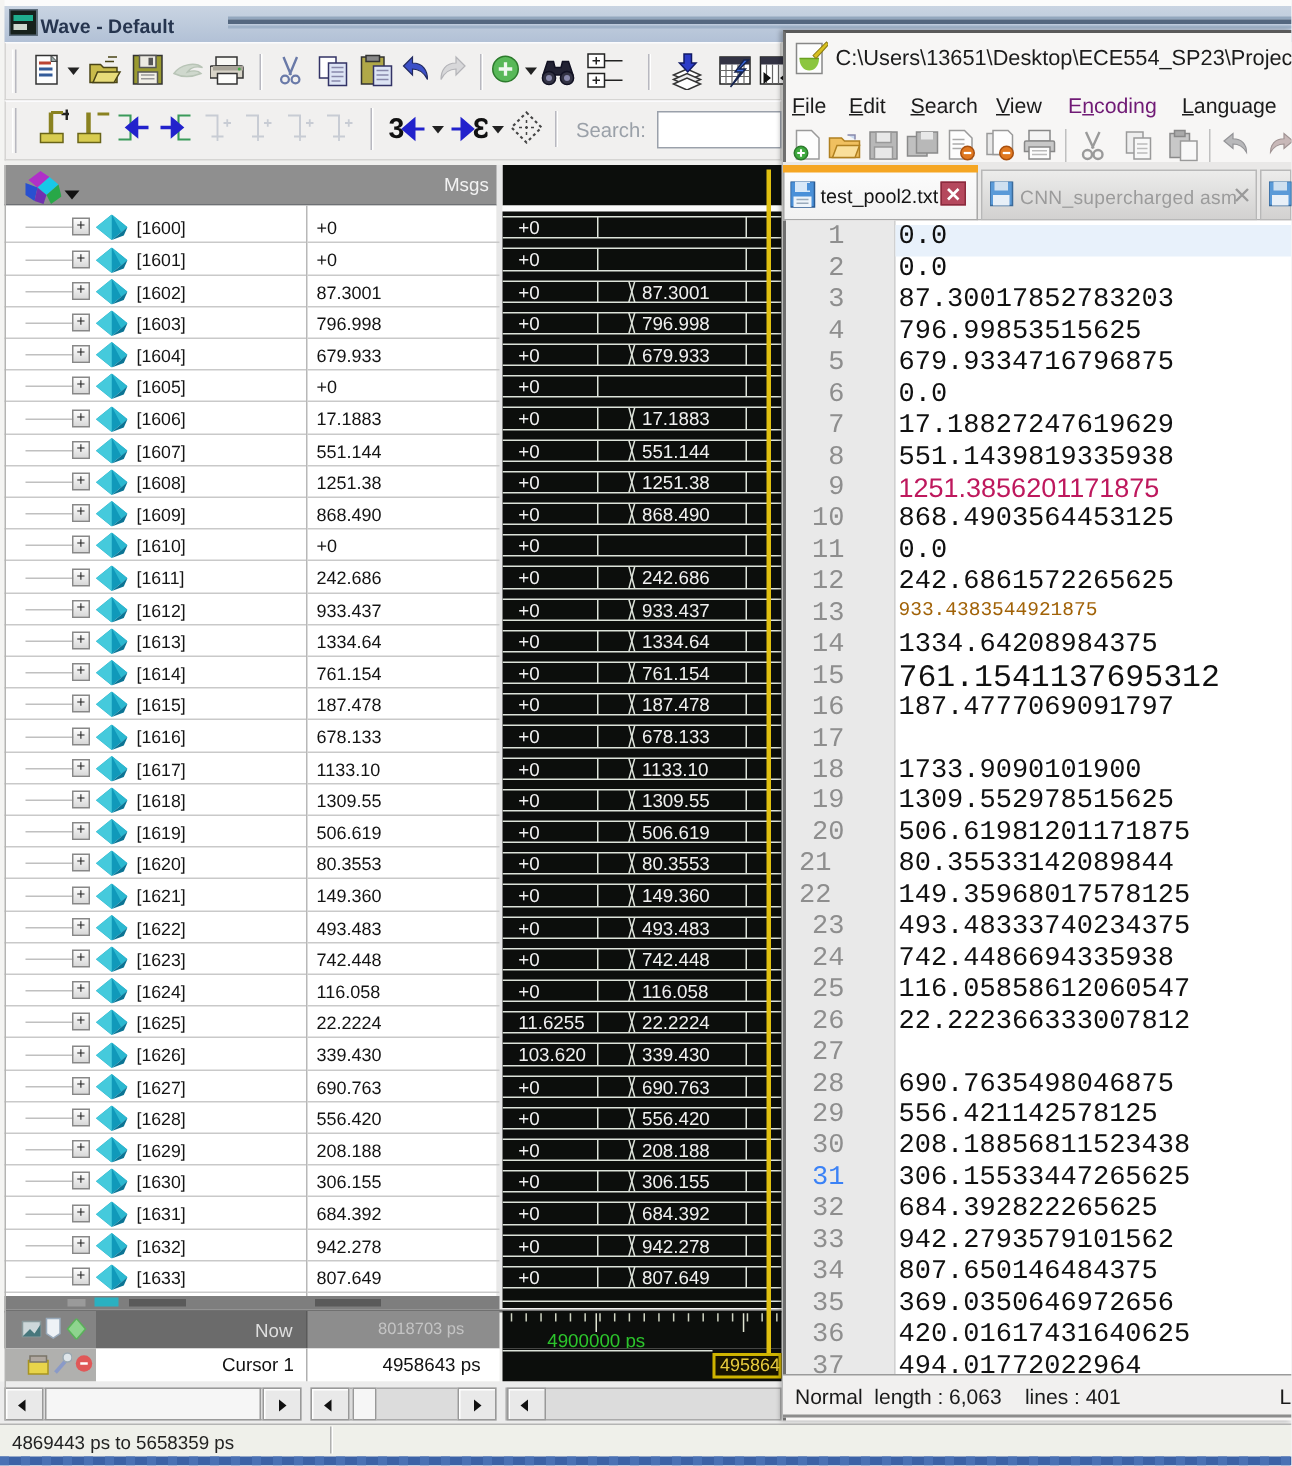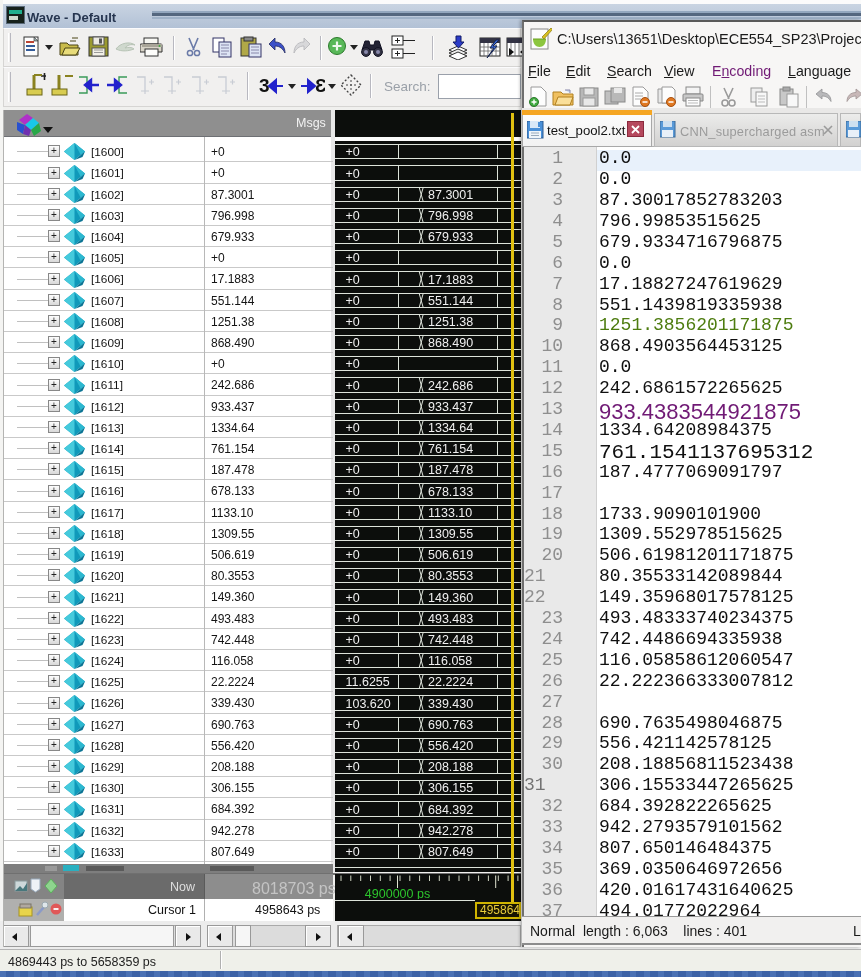--- a/index.html
+++ b/index.html
@@ -997,21 +997,21 @@
     </svg>
 <div class="abs" style="left:3px;top:864px;width:330px;height:9px;background:#7e7e7e"></div>
 <div class="abs" style="left:45px;top:866px;width:12px;height:5px;background:#9a9a9a"></div>
 <div class="abs" style="left:63px;top:865px;width:16px;height:6px;background:#2ab0c0"></div>
 <div class="abs" style="left:86px;top:866px;width:38px;height:5px;background:#5a5a5a"></div>
 <div class="abs" style="left:210px;top:866px;width:44px;height:5px;background:#5a5a5a"></div>
 <div class="abs" style="left:3px;top:873px;width:518px;height:2px;background:#707070"></div>
 <div class="abs" style="left:3px;top:874px;width:201px;height:25px;background:#6b6b6b"></div>
 <div class="abs" style="left:204px;top:874px;width:129px;height:25px;background:#8d8d8d;border-left:1px solid #5a5a5a"></div>
 <div class="t" style="left:170px;top:880px;font-size:12.5px;color:#dedede">Now</div>
-<div class="t" style="left:252px;top:880px;font-size:16px;color:#c4c4c4">8018703 ps</div>
+<div class="t" style="left:252px;top:880px;font-size:11px;color:#c4c4c4">8018703 ps</div>
 <div class="abs" style="left:4px;top:874px;width:60px;height:25px;background:#848484"></div>
 <svg class="abs" style="left:14px;top:879px" width="14" height="14" viewBox="0 0 14 14">
       <rect x="1" y="2" width="12" height="10" fill="#cdd8da" stroke="#8a9a9c"></rect>
       <path d="M1 12l5-5 3 3 4-6v8z" fill="#47777c"></path>
     </svg>
 <svg class="abs" style="left:29px;top:878px" width="13" height="15" viewBox="0 0 13 15">
       <path d="M2 1h9v10l-4.5 3L2 11z" fill="#eef2f6" stroke="#9ab"></path>
     </svg>
 <svg class="abs" style="left:44px;top:879px" width="14" height="14" viewBox="0 0 14 14">
       <path d="M7 0l6 7-6 7-6-7z" fill="#8ed48e" stroke="#5ab05a"></path>
@@ -1209,62 +1209,62 @@
 <div class="t" style="left:75px;top:63.9px;font-family:'Liberation Mono',monospace;font-size:18px;color:#101010">796.99853515625</div>
 <div class="t" style="left:0;top:84.8px;width:39px;text-align:right;font-family:'Liberation Mono',monospace;font-size:18px;color:#8e8e8e">5</div>
 <div class="t" style="left:75px;top:84.8px;font-family:'Liberation Mono',monospace;font-size:18px;color:#101010">679.9334716796875</div>
 <div class="t" style="left:0;top:105.7px;width:39px;text-align:right;font-family:'Liberation Mono',monospace;font-size:18px;color:#8e8e8e">6</div>
 <div class="t" style="left:75px;top:105.7px;font-family:'Liberation Mono',monospace;font-size:18px;color:#101010">0.0</div>
 <div class="t" style="left:0;top:126.6px;width:39px;text-align:right;font-family:'Liberation Mono',monospace;font-size:18px;color:#8e8e8e">7</div>
 <div class="t" style="left:75px;top:126.6px;font-family:'Liberation Mono',monospace;font-size:18px;color:#101010">17.18827247619629</div>
 <div class="t" style="left:0;top:147.5px;width:39px;text-align:right;font-family:'Liberation Mono',monospace;font-size:18px;color:#8e8e8e">8</div>
 <div class="t" style="left:75px;top:147.5px;font-family:'Liberation Mono',monospace;font-size:18px;color:#101010">551.1439819335938</div>
 <div class="t" style="left:0;top:168.4px;width:39px;text-align:right;font-family:'Liberation Mono',monospace;font-size:18px;color:#8e8e8e">9</div>
-<div class="t" style="left:75px;top:168.4px;font-family:Liberation Mono, monospace;font-size:18px;color:#4d7c0f">1251.3856201171875</div>
+<div class="t" style="left:75px;top:168.4px;font-family:Liberation Sans, sans-serif;font-size:18px;color:#be185d">1251.3856201171875</div>
 <div class="t" style="left:0;top:189.3px;width:39px;text-align:right;font-family:'Liberation Mono',monospace;font-size:18px;color:#8e8e8e">10</div>
 <div class="t" style="left:75px;top:189.3px;font-family:'Liberation Mono',monospace;font-size:18px;color:#101010">868.4903564453125</div>
 <div class="t" style="left:0;top:210.2px;width:39px;text-align:right;font-family:'Liberation Mono',monospace;font-size:18px;color:#8e8e8e">11</div>
 <div class="t" style="left:75px;top:210.2px;font-family:'Liberation Mono',monospace;font-size:18px;color:#101010">0.0</div>
 <div class="t" style="left:0;top:231.1px;width:39px;text-align:right;font-family:'Liberation Mono',monospace;font-size:18px;color:#8e8e8e">12</div>
 <div class="t" style="left:75px;top:231.1px;font-family:'Liberation Mono',monospace;font-size:18px;color:#101010">242.6861572265625</div>
 <div class="t" style="left:0;top:252.0px;width:39px;text-align:right;font-family:'Liberation Mono',monospace;font-size:18px;color:#8e8e8e">13</div>
-<div class="t" style="left:75px;top:252.0px;font-family:Liberation Sans, sans-serif;font-size:22px;color:#701a75">933.4383544921875</div>
+<div class="t" style="left:75px;top:252.0px;font-family:Liberation Mono, monospace;font-size:13px;color:#a16207">933.4383544921875</div>
 <div class="t" style="left:0;top:272.9px;width:39px;text-align:right;font-family:'Liberation Mono',monospace;font-size:18px;color:#8e8e8e">14</div>
 <div class="t" style="left:75px;top:272.9px;font-family:'Liberation Mono',monospace;font-size:18px;color:#101010">1334.64208984375</div>
 <div class="t" style="left:0;top:293.8px;width:39px;text-align:right;font-family:'Liberation Mono',monospace;font-size:18px;color:#8e8e8e">15</div>
 <div class="t" style="left:75px;top:293.8px;font-family:'Liberation Mono',monospace;font-size:21px;color:#101010">761.1541137695312</div>
 <div class="t" style="left:0;top:314.7px;width:39px;text-align:right;font-family:'Liberation Mono',monospace;font-size:18px;color:#8e8e8e">16</div>
 <div class="t" style="left:75px;top:314.7px;font-family:'Liberation Mono',monospace;font-size:18px;color:#101010">187.4777069091797</div>
 <div class="t" style="left:0;top:335.6px;width:39px;text-align:right;font-family:'Liberation Mono',monospace;font-size:18px;color:#8e8e8e">17</div>
 <div class="t" style="left:0;top:356.5px;width:39px;text-align:right;font-family:'Liberation Mono',monospace;font-size:18px;color:#8e8e8e">18</div>
 <div class="t" style="left:75px;top:356.5px;font-family:'Liberation Mono',monospace;font-size:18px;color:#101010">1733.9090101900</div>
 <div class="t" style="left:0;top:377.4px;width:39px;text-align:right;font-family:'Liberation Mono',monospace;font-size:18px;color:#8e8e8e">19</div>
 <div class="t" style="left:75px;top:377.4px;font-family:'Liberation Mono',monospace;font-size:18px;color:#101010">1309.552978515625</div>
 <div class="t" style="left:0;top:398.3px;width:39px;text-align:right;font-family:'Liberation Mono',monospace;font-size:18px;color:#8e8e8e">20</div>
 <div class="t" style="left:75px;top:398.3px;font-family:'Liberation Mono',monospace;font-size:18px;color:#101010">506.61981201171875</div>
-<div class="t" style="left:0;top:419.2px;width:39px;text-align:left;font-family:'Liberation Mono',monospace;font-size:18px;color:#8e8e8e">21</div>
+<div class="t" style="left:0;top:419.2px;width:39px;text-align:center;font-family:'Liberation Mono',monospace;font-size:18px;color:#8e8e8e">21</div>
 <div class="t" style="left:75px;top:419.2px;font-family:'Liberation Mono',monospace;font-size:18px;color:#101010">80.35533142089844</div>
-<div class="t" style="left:0;top:440.1px;width:39px;text-align:left;font-family:'Liberation Mono',monospace;font-size:18px;color:#8e8e8e">22</div>
+<div class="t" style="left:0;top:440.1px;width:39px;text-align:center;font-family:'Liberation Mono',monospace;font-size:18px;color:#8e8e8e">22</div>
 <div class="t" style="left:75px;top:440.1px;font-family:'Liberation Mono',monospace;font-size:18px;color:#101010">149.35968017578125</div>
 <div class="t" style="left:0;top:461.0px;width:39px;text-align:right;font-family:'Liberation Mono',monospace;font-size:18px;color:#8e8e8e">23</div>
 <div class="t" style="left:75px;top:461.0px;font-family:'Liberation Mono',monospace;font-size:18px;color:#101010">493.48333740234375</div>
 <div class="t" style="left:0;top:481.9px;width:39px;text-align:right;font-family:'Liberation Mono',monospace;font-size:18px;color:#8e8e8e">24</div>
 <div class="t" style="left:75px;top:481.9px;font-family:'Liberation Mono',monospace;font-size:18px;color:#101010">742.4486694335938</div>
 <div class="t" style="left:0;top:502.8px;width:39px;text-align:right;font-family:'Liberation Mono',monospace;font-size:18px;color:#8e8e8e">25</div>
 <div class="t" style="left:75px;top:502.8px;font-family:'Liberation Mono',monospace;font-size:18px;color:#101010">116.05858612060547</div>
 <div class="t" style="left:0;top:523.7px;width:39px;text-align:right;font-family:'Liberation Mono',monospace;font-size:18px;color:#8e8e8e">26</div>
 <div class="t" style="left:75px;top:523.7px;font-family:'Liberation Mono',monospace;font-size:18px;color:#101010">22.222366333007812</div>
 <div class="t" style="left:0;top:544.6px;width:39px;text-align:right;font-family:'Liberation Mono',monospace;font-size:18px;color:#8e8e8e">27</div>
 <div class="t" style="left:0;top:565.5px;width:39px;text-align:right;font-family:'Liberation Mono',monospace;font-size:18px;color:#8e8e8e">28</div>
 <div class="t" style="left:75px;top:565.5px;font-family:'Liberation Mono',monospace;font-size:18px;color:#101010">690.7635498046875</div>
 <div class="t" style="left:0;top:586.4px;width:39px;text-align:right;font-family:'Liberation Mono',monospace;font-size:18px;color:#8e8e8e">29</div>
 <div class="t" style="left:75px;top:586.4px;font-family:'Liberation Mono',monospace;font-size:18px;color:#101010">556.421142578125</div>
 <div class="t" style="left:0;top:607.3px;width:39px;text-align:right;font-family:'Liberation Mono',monospace;font-size:18px;color:#8e8e8e">30</div>
 <div class="t" style="left:75px;top:607.3px;font-family:'Liberation Mono',monospace;font-size:18px;color:#101010">208.18856811523438</div>
-<div class="t" style="left:0;top:628.2px;width:39px;text-align:left;font-family:'Liberation Mono',monospace;font-size:18px;color:#737373">31</div>
+<div class="t" style="left:0;top:628.2px;width:39px;text-align:right;font-family:'Liberation Mono',monospace;font-size:18px;color:#3b82f6">31</div>
 <div class="t" style="left:75px;top:628.2px;font-family:'Liberation Mono',monospace;font-size:18px;color:#101010">306.15533447265625</div>
 <div class="t" style="left:0;top:649.1px;width:39px;text-align:right;font-family:'Liberation Mono',monospace;font-size:18px;color:#8e8e8e">32</div>
 <div class="t" style="left:75px;top:649.1px;font-family:'Liberation Mono',monospace;font-size:18px;color:#101010">684.392822265625</div>
 <div class="t" style="left:0;top:670.0px;width:39px;text-align:right;font-family:'Liberation Mono',monospace;font-size:18px;color:#8e8e8e">33</div>
 <div class="t" style="left:75px;top:670.0px;font-family:'Liberation Mono',monospace;font-size:18px;color:#101010">942.2793579101562</div>
 <div class="t" style="left:0;top:690.9px;width:39px;text-align:right;font-family:'Liberation Mono',monospace;font-size:18px;color:#8e8e8e">34</div>
 <div class="t" style="left:75px;top:690.9px;font-family:'Liberation Mono',monospace;font-size:18px;color:#101010">807.650146484375</div>
 <div class="t" style="left:0;top:711.8px;width:39px;text-align:right;font-family:'Liberation Mono',monospace;font-size:18px;color:#8e8e8e">35</div>
 <div class="t" style="left:75px;top:711.8px;font-family:'Liberation Mono',monospace;font-size:18px;color:#101010">369.0350646972656</div>
 <div class="t" style="left:0;top:732.7px;width:39px;text-align:right;font-family:'Liberation Mono',monospace;font-size:18px;color:#8e8e8e">36</div>

